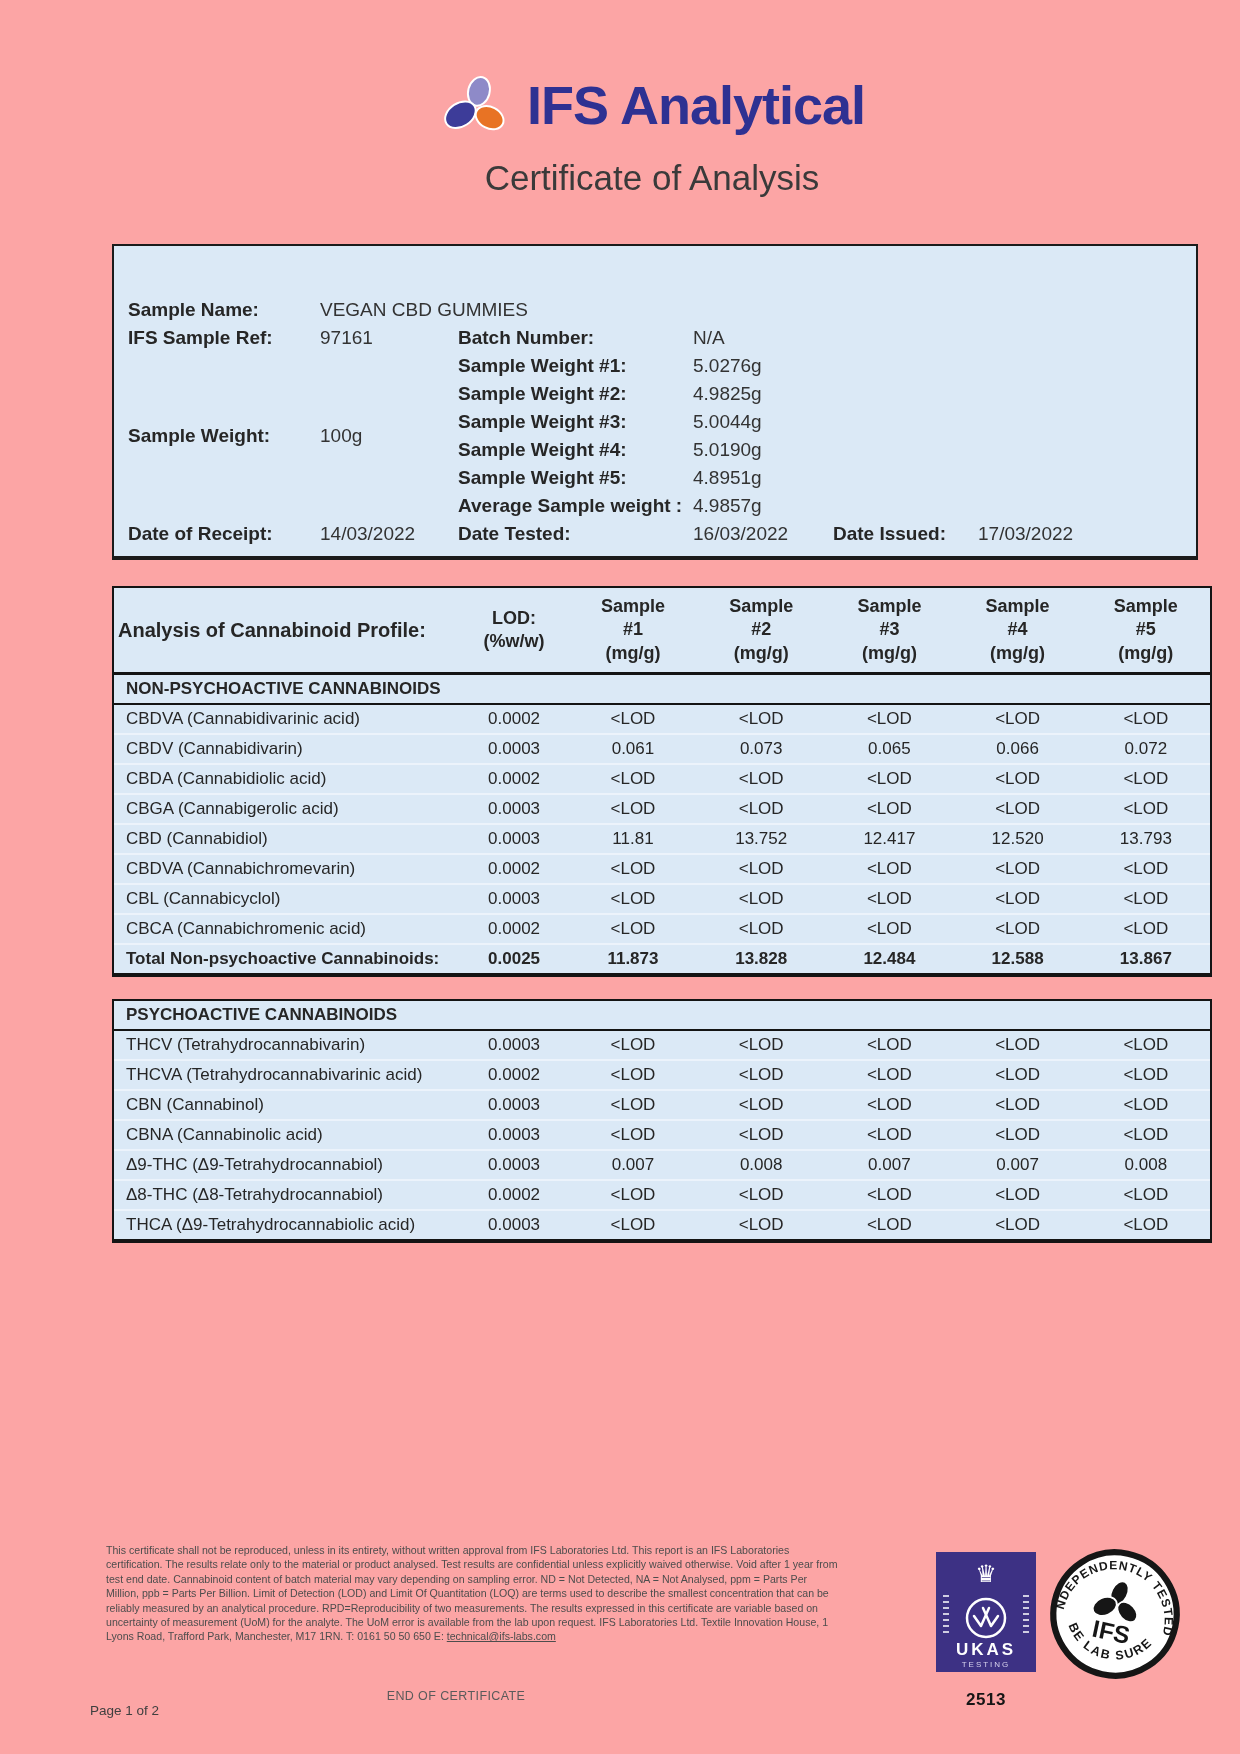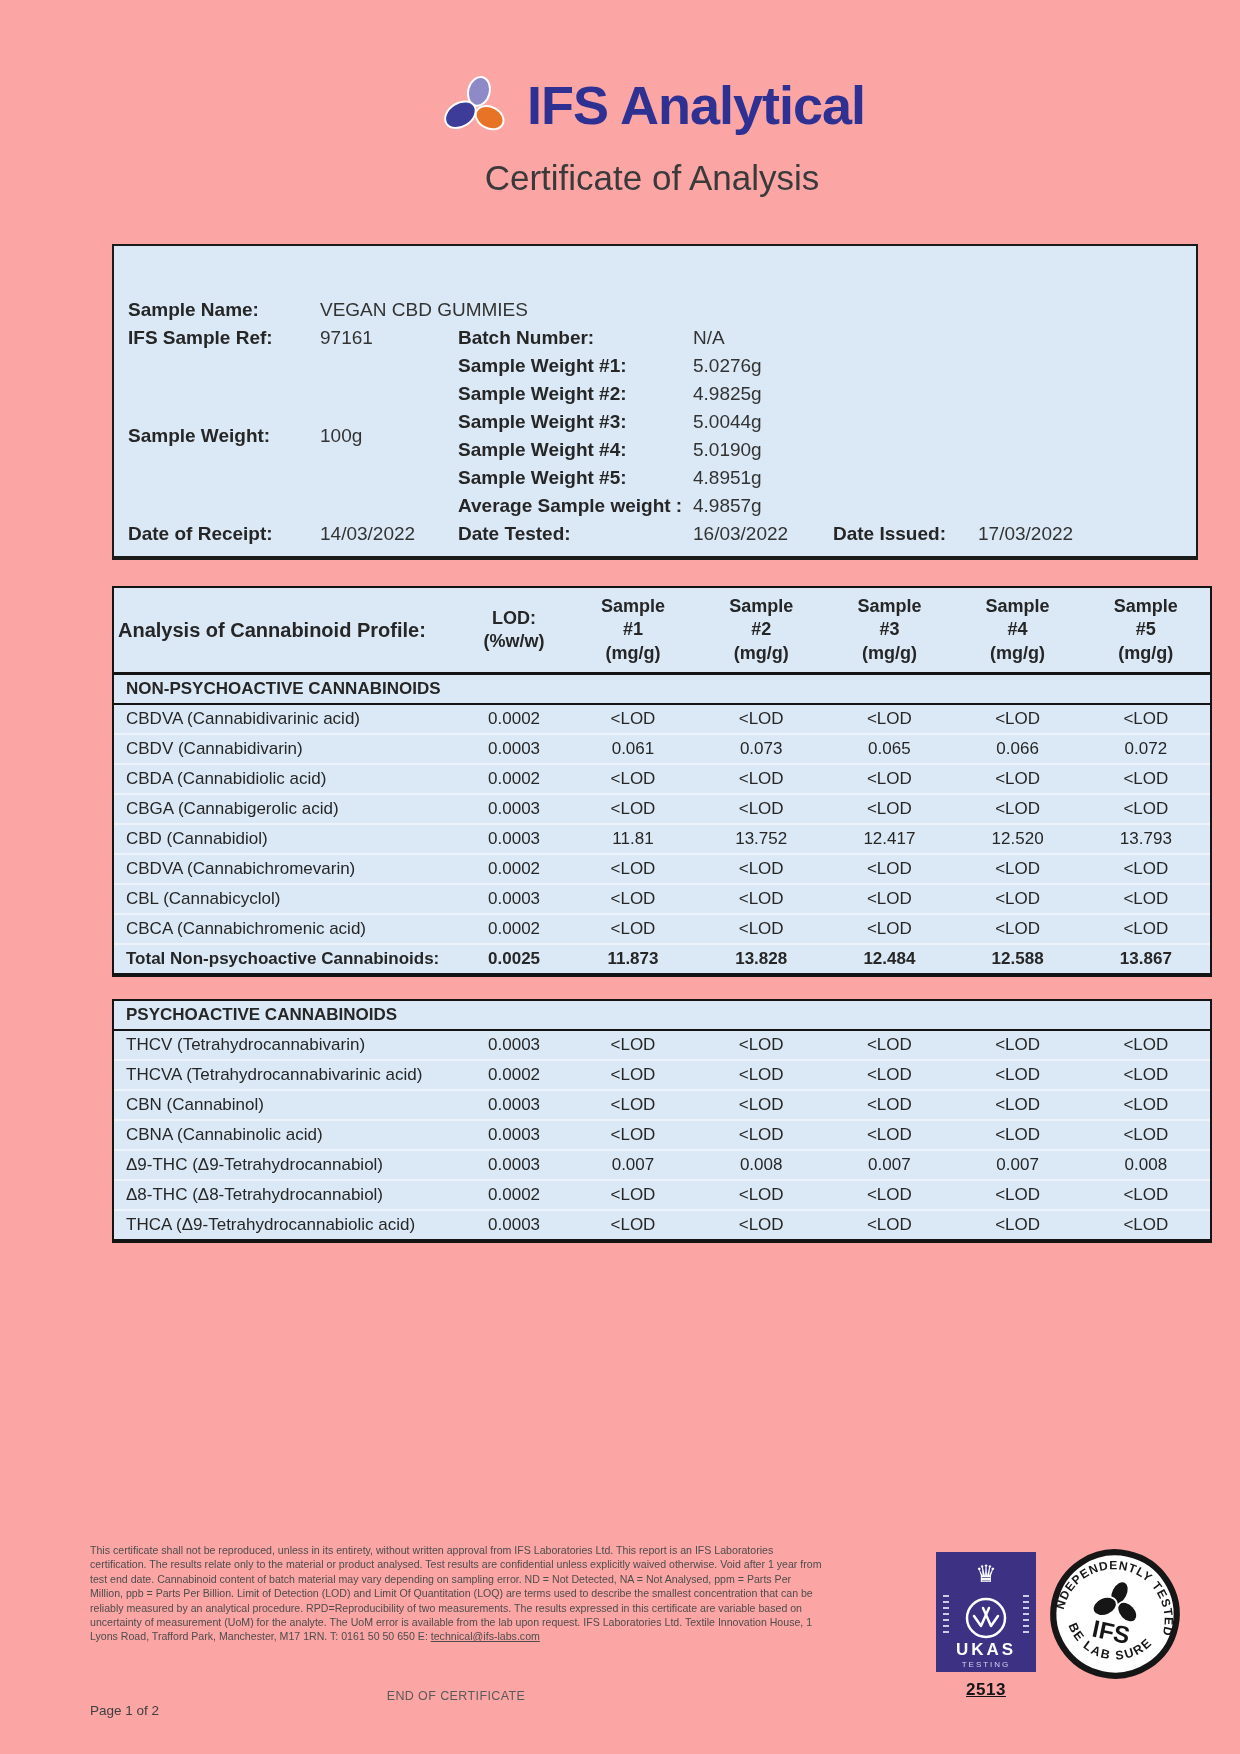--- a/index.html
+++ b/index.html
@@ -36,29 +36,29 @@
   .th-title{text-align:left;font-size:20px;font-weight:700;padding-left:12px;margin-left:24px;}
   .th-col{font-size:18px;font-weight:700;line-height:1.3;text-align:center;}
   .section-row td{font-weight:700;font-size:17px;padding:4px 12px;border-bottom:2px solid #141414;}
   .data-row td{font-size:17px;padding:4px 6px;}
   .data-row + .data-row td{border-top:2px solid #ecf3fb;}
   .c-analyte{text-align:left;padding-left:12px !important;}
   .c-num{text-align:center;}
   .total-row td{font-weight:700;}
 
   
-  .disclaimer{position:absolute;left:90px;top:1543px;width:732px;font-size:10.6px;
+  .disclaimer{position:absolute;left:106px;top:1543px;width:732px;font-size:10.6px;
               line-height:1.36;color:#4d4d4d;margin:0;}
   .email-link{color:#4d4d4d;text-decoration:underline;cursor:pointer;}
   .end-cert{position:absolute;left:90px;top:1689px;width:732px;text-align:center;
             font-size:12.5px;color:#5a5a5a;letter-spacing:0.4px;}
   .page-num{position:absolute;left:90px;top:1703px;font-size:13.5px;color:#3f3f3f;}
   .ukas{position:absolute;left:936px;top:1552px;width:100px;text-align:center;}
   .ukas svg{display:block;width:100px;height:120px;}
-  .ukas-num{margin-top:8px;font-weight:700;font-size:17px;color:#151515;letter-spacing:0.5px;text-decoration:underline;}
+  .ukas-num{margin-top:18px;font-weight:700;font-size:17px;color:#151515;letter-spacing:0.5px;}
   .ifs-stamp{position:absolute;left:1048px;top:1547px;width:134px;height:134px;transform:rotate(12deg);}
 </style>
 </head>
 <body>
 
 <div class="page">
 
   <header class="doc-header">
     <div class="brand-row">
       <svg class="logo-icon" viewBox="0 0 76 66" aria-hidden="true">

